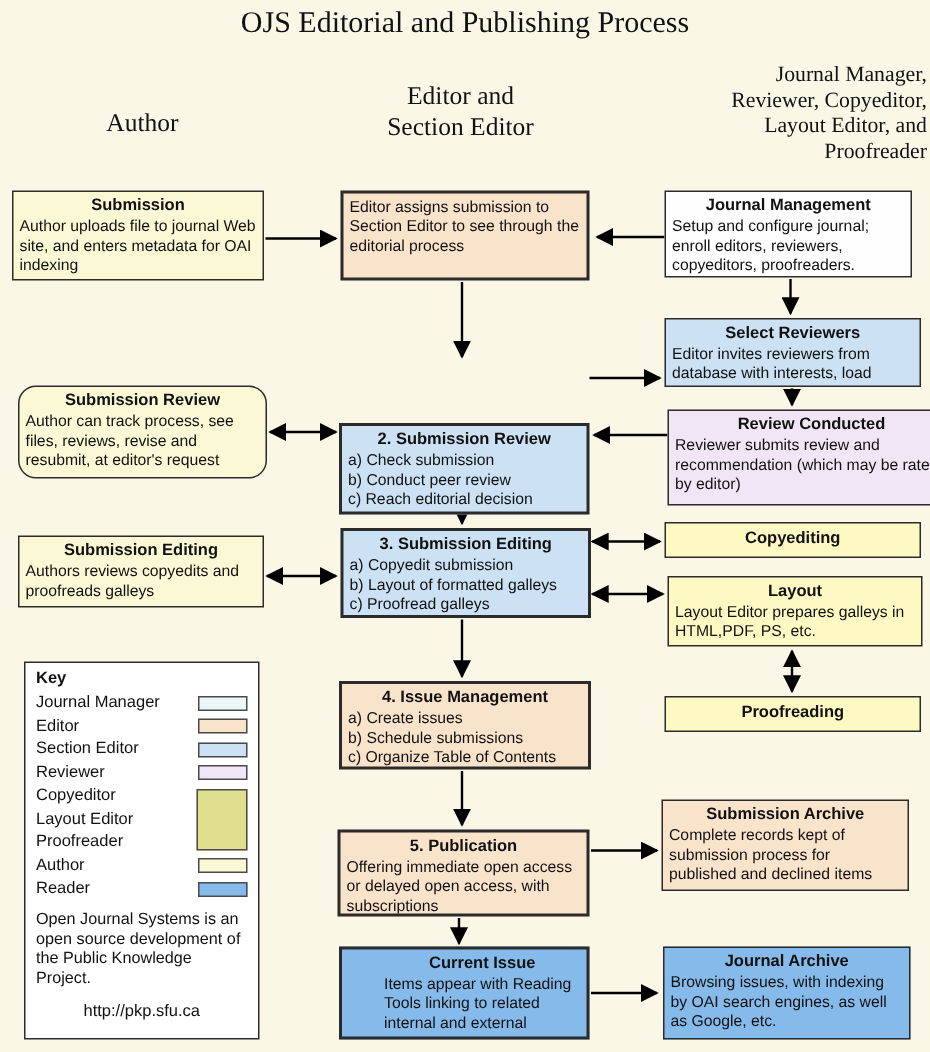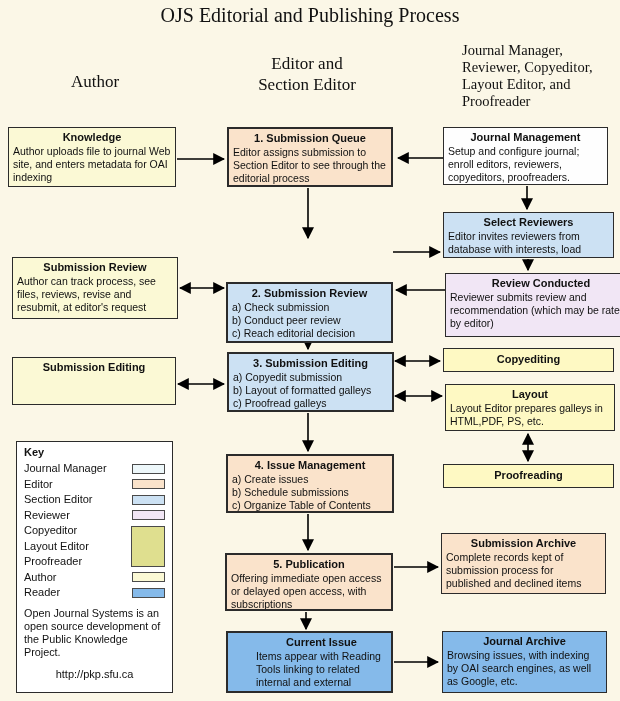--- a/index.html
+++ b/index.html
@@ -12,21 +12,21 @@
   .diagram-title{
     position:absolute;left:0;top:4px;width:620px;text-align:center;
     font-family:"Liberation Serif",serif;font-size:20px;color:#111;
   }
   .col-header{
     position:absolute;font-family:"Liberation Serif",serif;color:#111;
     white-space:pre-line;
   }
   .hdr-author{left:30px;top:72px;width:130px;text-align:center;font-size:17px;}
   .hdr-editor{left:222px;top:53px;width:170px;text-align:center;font-size:17px;line-height:1.25;}
-  .hdr-roles{left:462px;top:42px;width:156px;text-align:left;font-size:14.5px;line-height:1.18;}
+  .hdr-roles{left:462px;top:42px;width:156px;text-align:right;font-size:14.5px;line-height:1.18;}
   
   .box{
     position:absolute;border:1.5px solid #2b2b2b;box-sizing:border-box;
     padding:3px 4px 2px 4px;color:#111;overflow:hidden;background:#fff;
   }
   .box-title{font-size:11px;font-weight:bold;text-align:center;line-height:1.2;margin-bottom:1px;}
   .box-body{font-size:10.5px;line-height:1.25;white-space:pre-line;}
   .only-title{display:flex;align-items:center;justify-content:center;padding:0;}
   .only-title .box-title{margin:0;}
   .mid{border-width:2px;}
@@ -99,33 +99,33 @@
       <line x1="528" y1="434" x2="528" y2="461" marker-start="url(#ah)" marker-end="url(#ah)"></line>
       <line x1="308" y1="413" x2="308" y2="451" marker-end="url(#ah)"></line>
       <line x1="308" y1="514" x2="308" y2="550" marker-end="url(#ah)"></line>
       <line x1="394" y1="567" x2="438" y2="567" marker-end="url(#ah)"></line>
       <line x1="306" y1="612" x2="306" y2="629" marker-end="url(#ah)"></line>
       <line x1="394" y1="662" x2="438" y2="662" marker-end="url(#ah)"></line>
     </g>
   </svg>
 
   <div class="box c-author" style="left:8px;top:127px;width:168px;height:60px;">
-    <div class="box-title">Knowledge</div>
+    <div class="box-title">Submission</div>
     <div class="box-body">Author uploads file to journal Web site, and enters metadata for OAI indexing</div>
   </div>
-  <div class="box c-author" style="left:12px;top:257px;width:166px;height:62px;">
+  <div class="box c-author" style="left:12px;top:257px;width:166px;height:62px;border-radius:12px;">
     <div class="box-title">Submission Review</div>
     <div class="box-body">Author can track process, see files, reviews, revise and resubmit, at editor's request</div>
   </div>
   <div class="box c-author" style="left:12px;top:357px;width:164px;height:48px;">
     <div class="box-title">Submission Editing</div>
+    <div class="box-body">Authors reviews copyedits and proofreads galleys</div>
   </div>
 
   <div class="box mid c-editor" style="left:227px;top:127px;width:166px;height:60px;">
-    <div class="box-title">1. Submission Queue</div>
     <div class="box-body">Editor assigns submission to Section Editor to see through the editorial process</div>
   </div>
   <div class="box mid c-se" style="left:226px;top:241px;width:167px;height:61px;margin-top:41px;">
     <div class="box-title">2. Submission Review</div>
     <div class="box-body">a) Check submission
 b) Conduct peer review
 c) Reach editorial decision</div>
   </div>
   <div class="box mid c-se" style="left:227px;top:352px;width:167px;height:60px;">
     <div class="box-title">3. Submission Editing</div>

